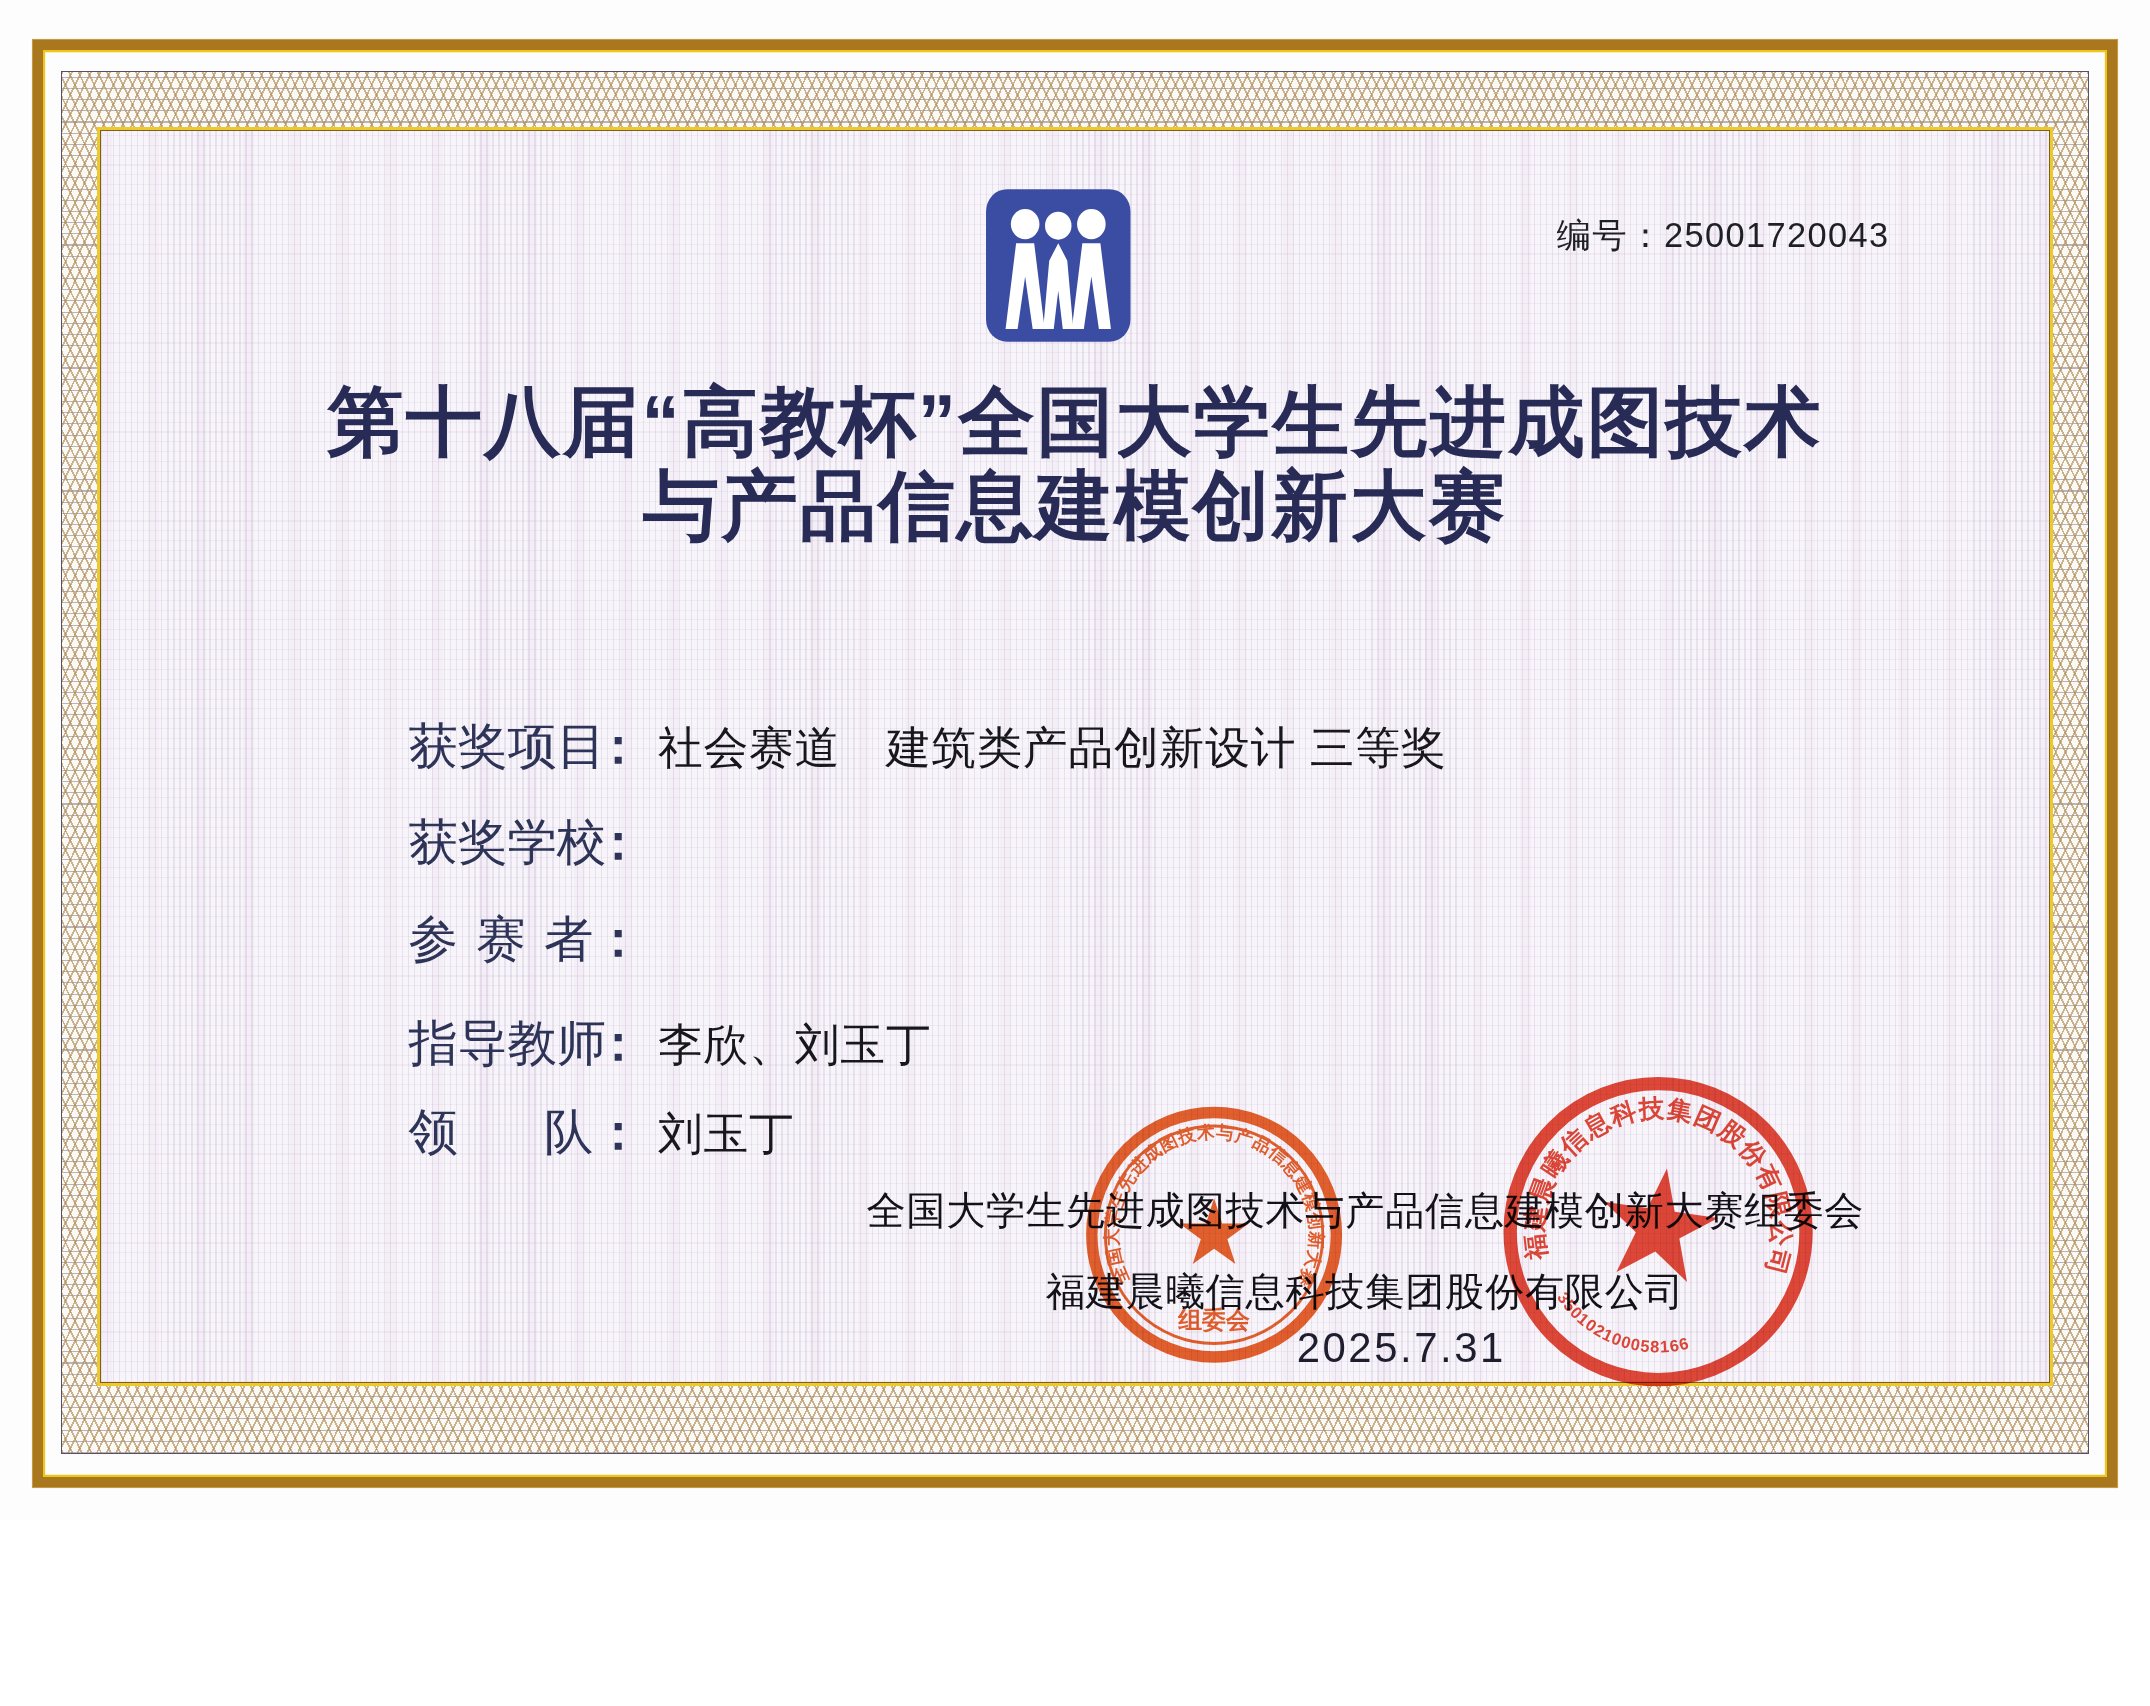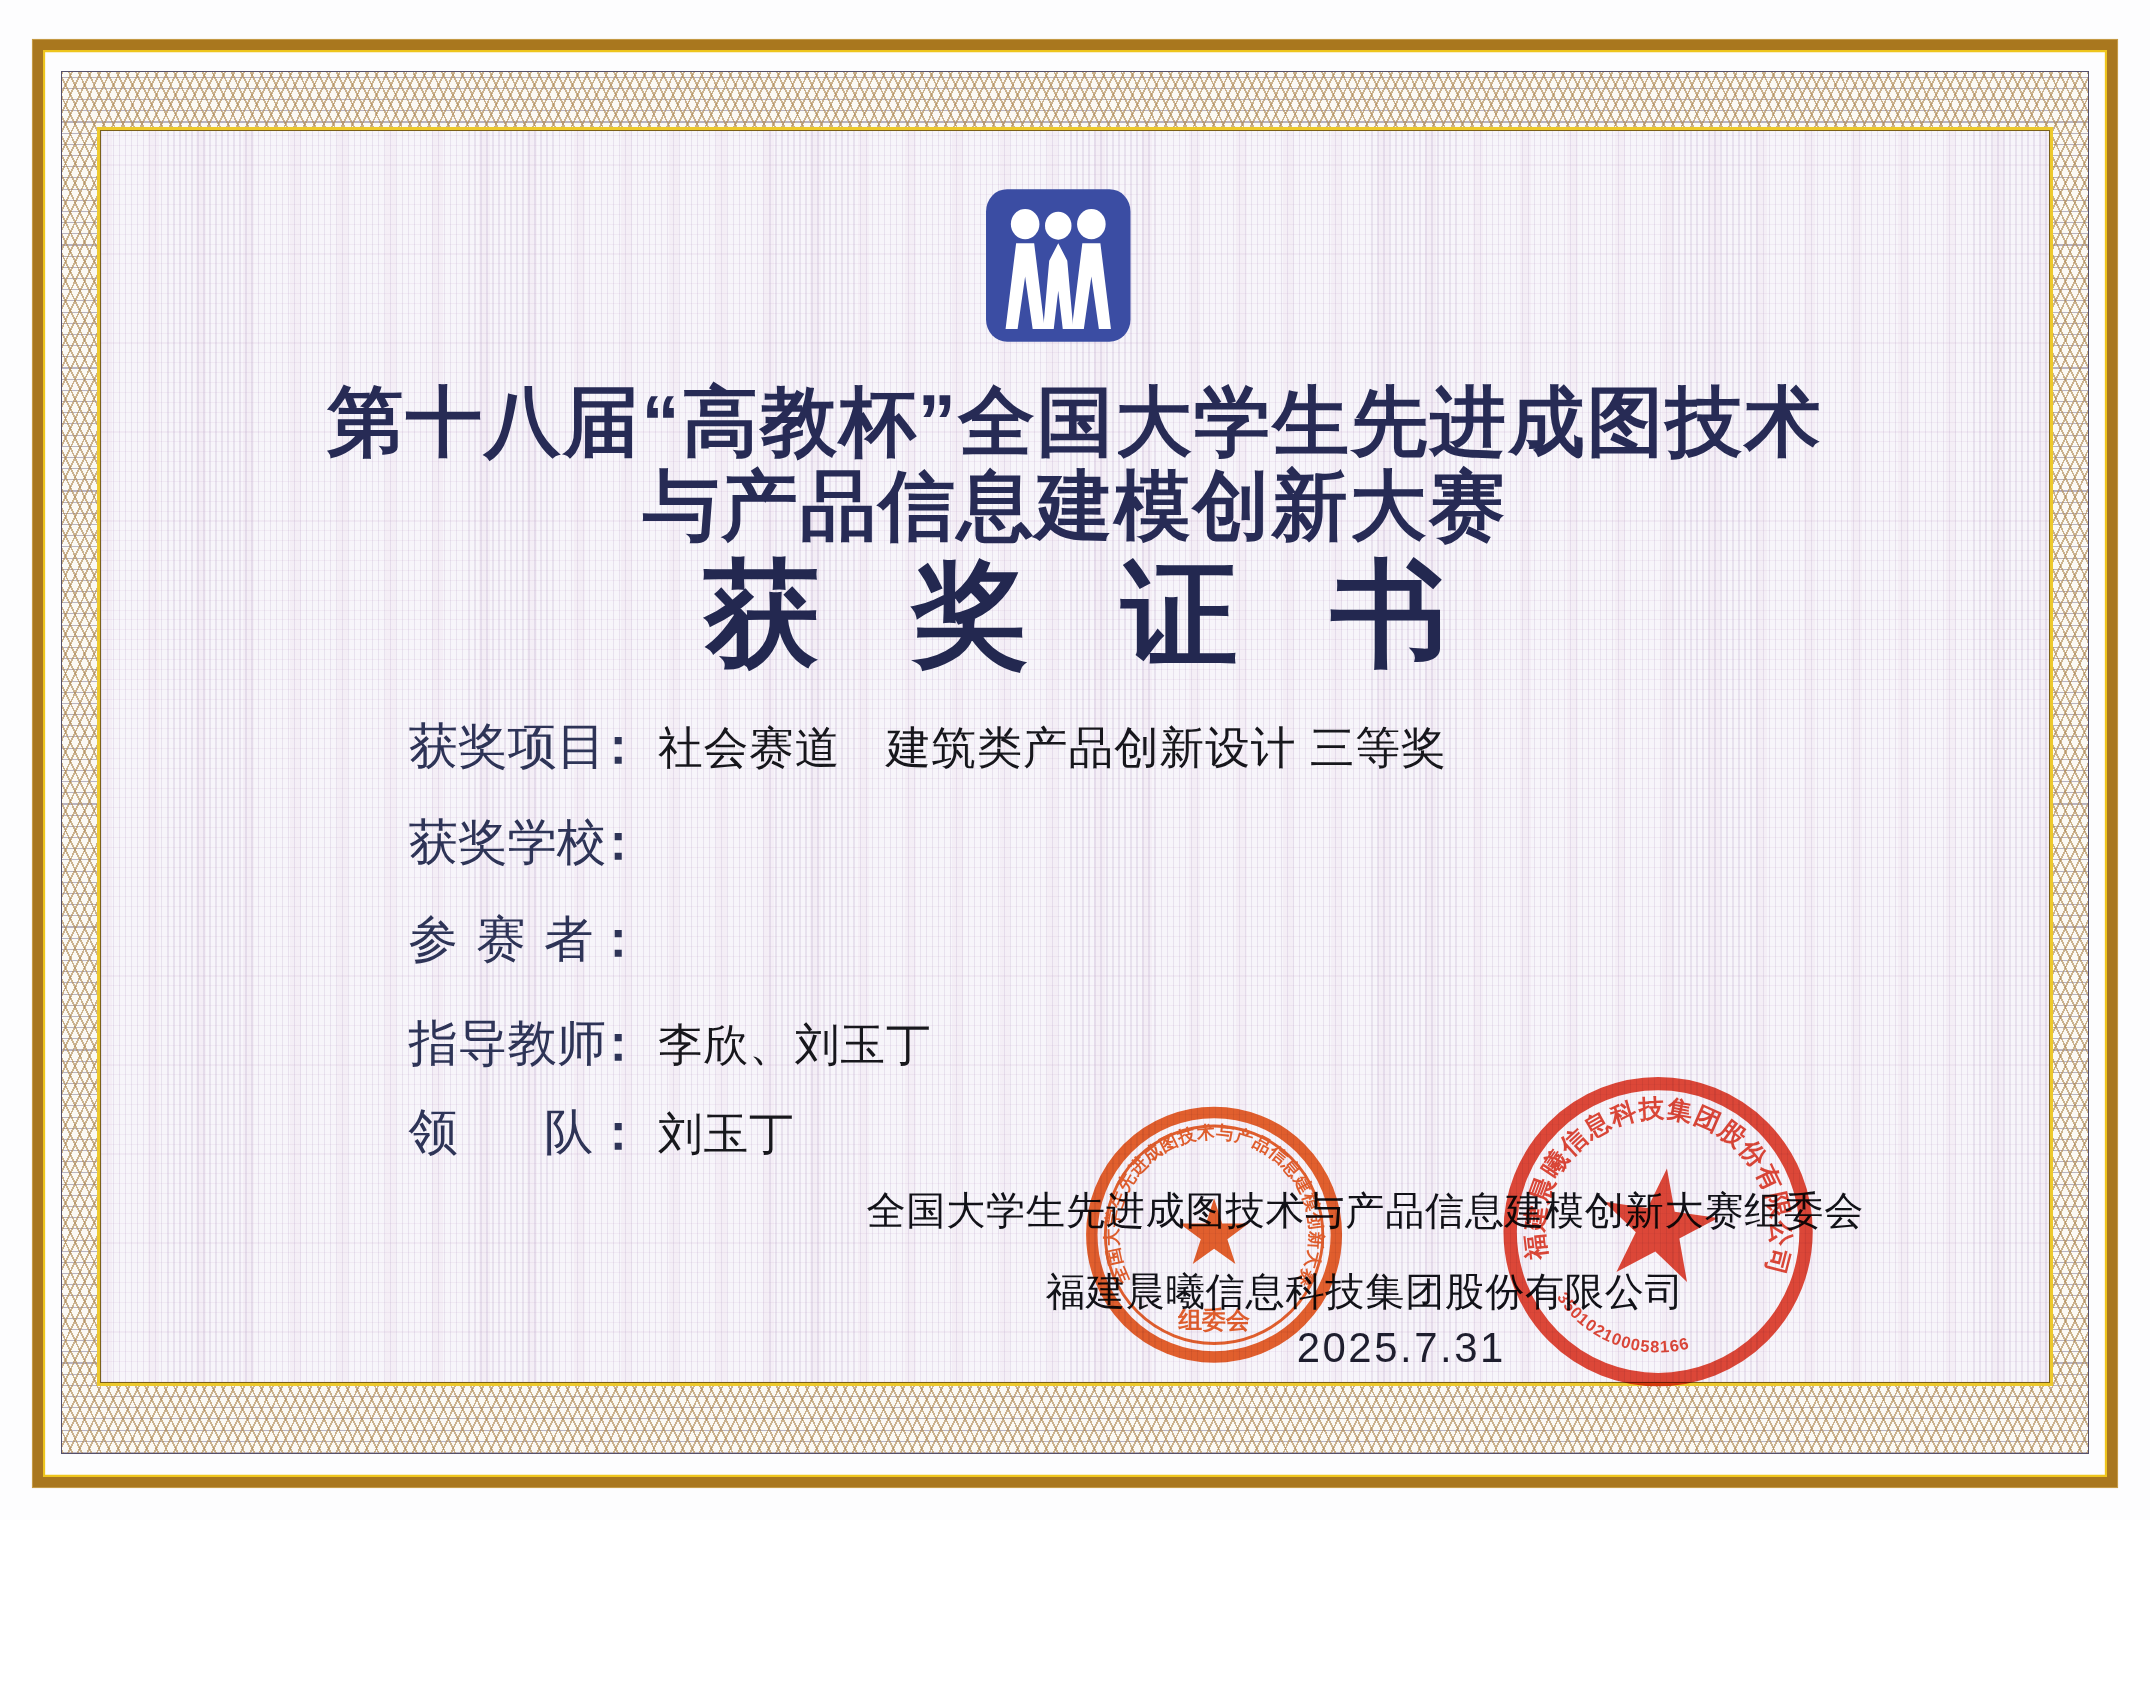--- a/index.html
+++ b/index.html
@@ -101,24 +101,24 @@
       <rect x="2" y="2" width="96" height="96" rx="14" fill="#3b4da3"></rect>
       <circle cx="28" cy="24" r="9.5" fill="#ffffff"></circle>
       <circle cx="50" cy="25" r="8.8" fill="#ffffff"></circle>
       <circle cx="72" cy="24" r="9.5" fill="#ffffff"></circle>
       <polygon fill="#ffffff" points="22,36 15,90 23,90 28,57 33,90 41,90 34,36"></polygon>
       <polygon fill="#ffffff" points="50,36 44,47 40,90 47,90 50,66 53,90 60,90 56,47"></polygon>
       <polygon fill="#ffffff" points="66,36 59,90 67,90 72,57 77,90 85,90 78,36"></polygon>
     </svg>
   </div>
 
+  <div class="serial"><span>编号：</span><span>25001720043</span></div>
 
   <div class="title-line title-1">第十八届“高教杯”全国大学生先进成图技术</div>
   <div class="title-line title-2">与产品信息建模创新大赛</div>
-  <div class="main-title">获奖证书</div>
 
   <div class="field-row row-0">
     <span class="row-label">获奖项目</span>
       <span class="row-colon">：</span>
       <span class="row-value">社会赛道　建筑类产品创新设计 三等奖</span>
   </div>
   <div class="field-row row-1">
     <span class="row-label">获奖学校</span>
       <span class="row-colon">：</span>
   </div>

